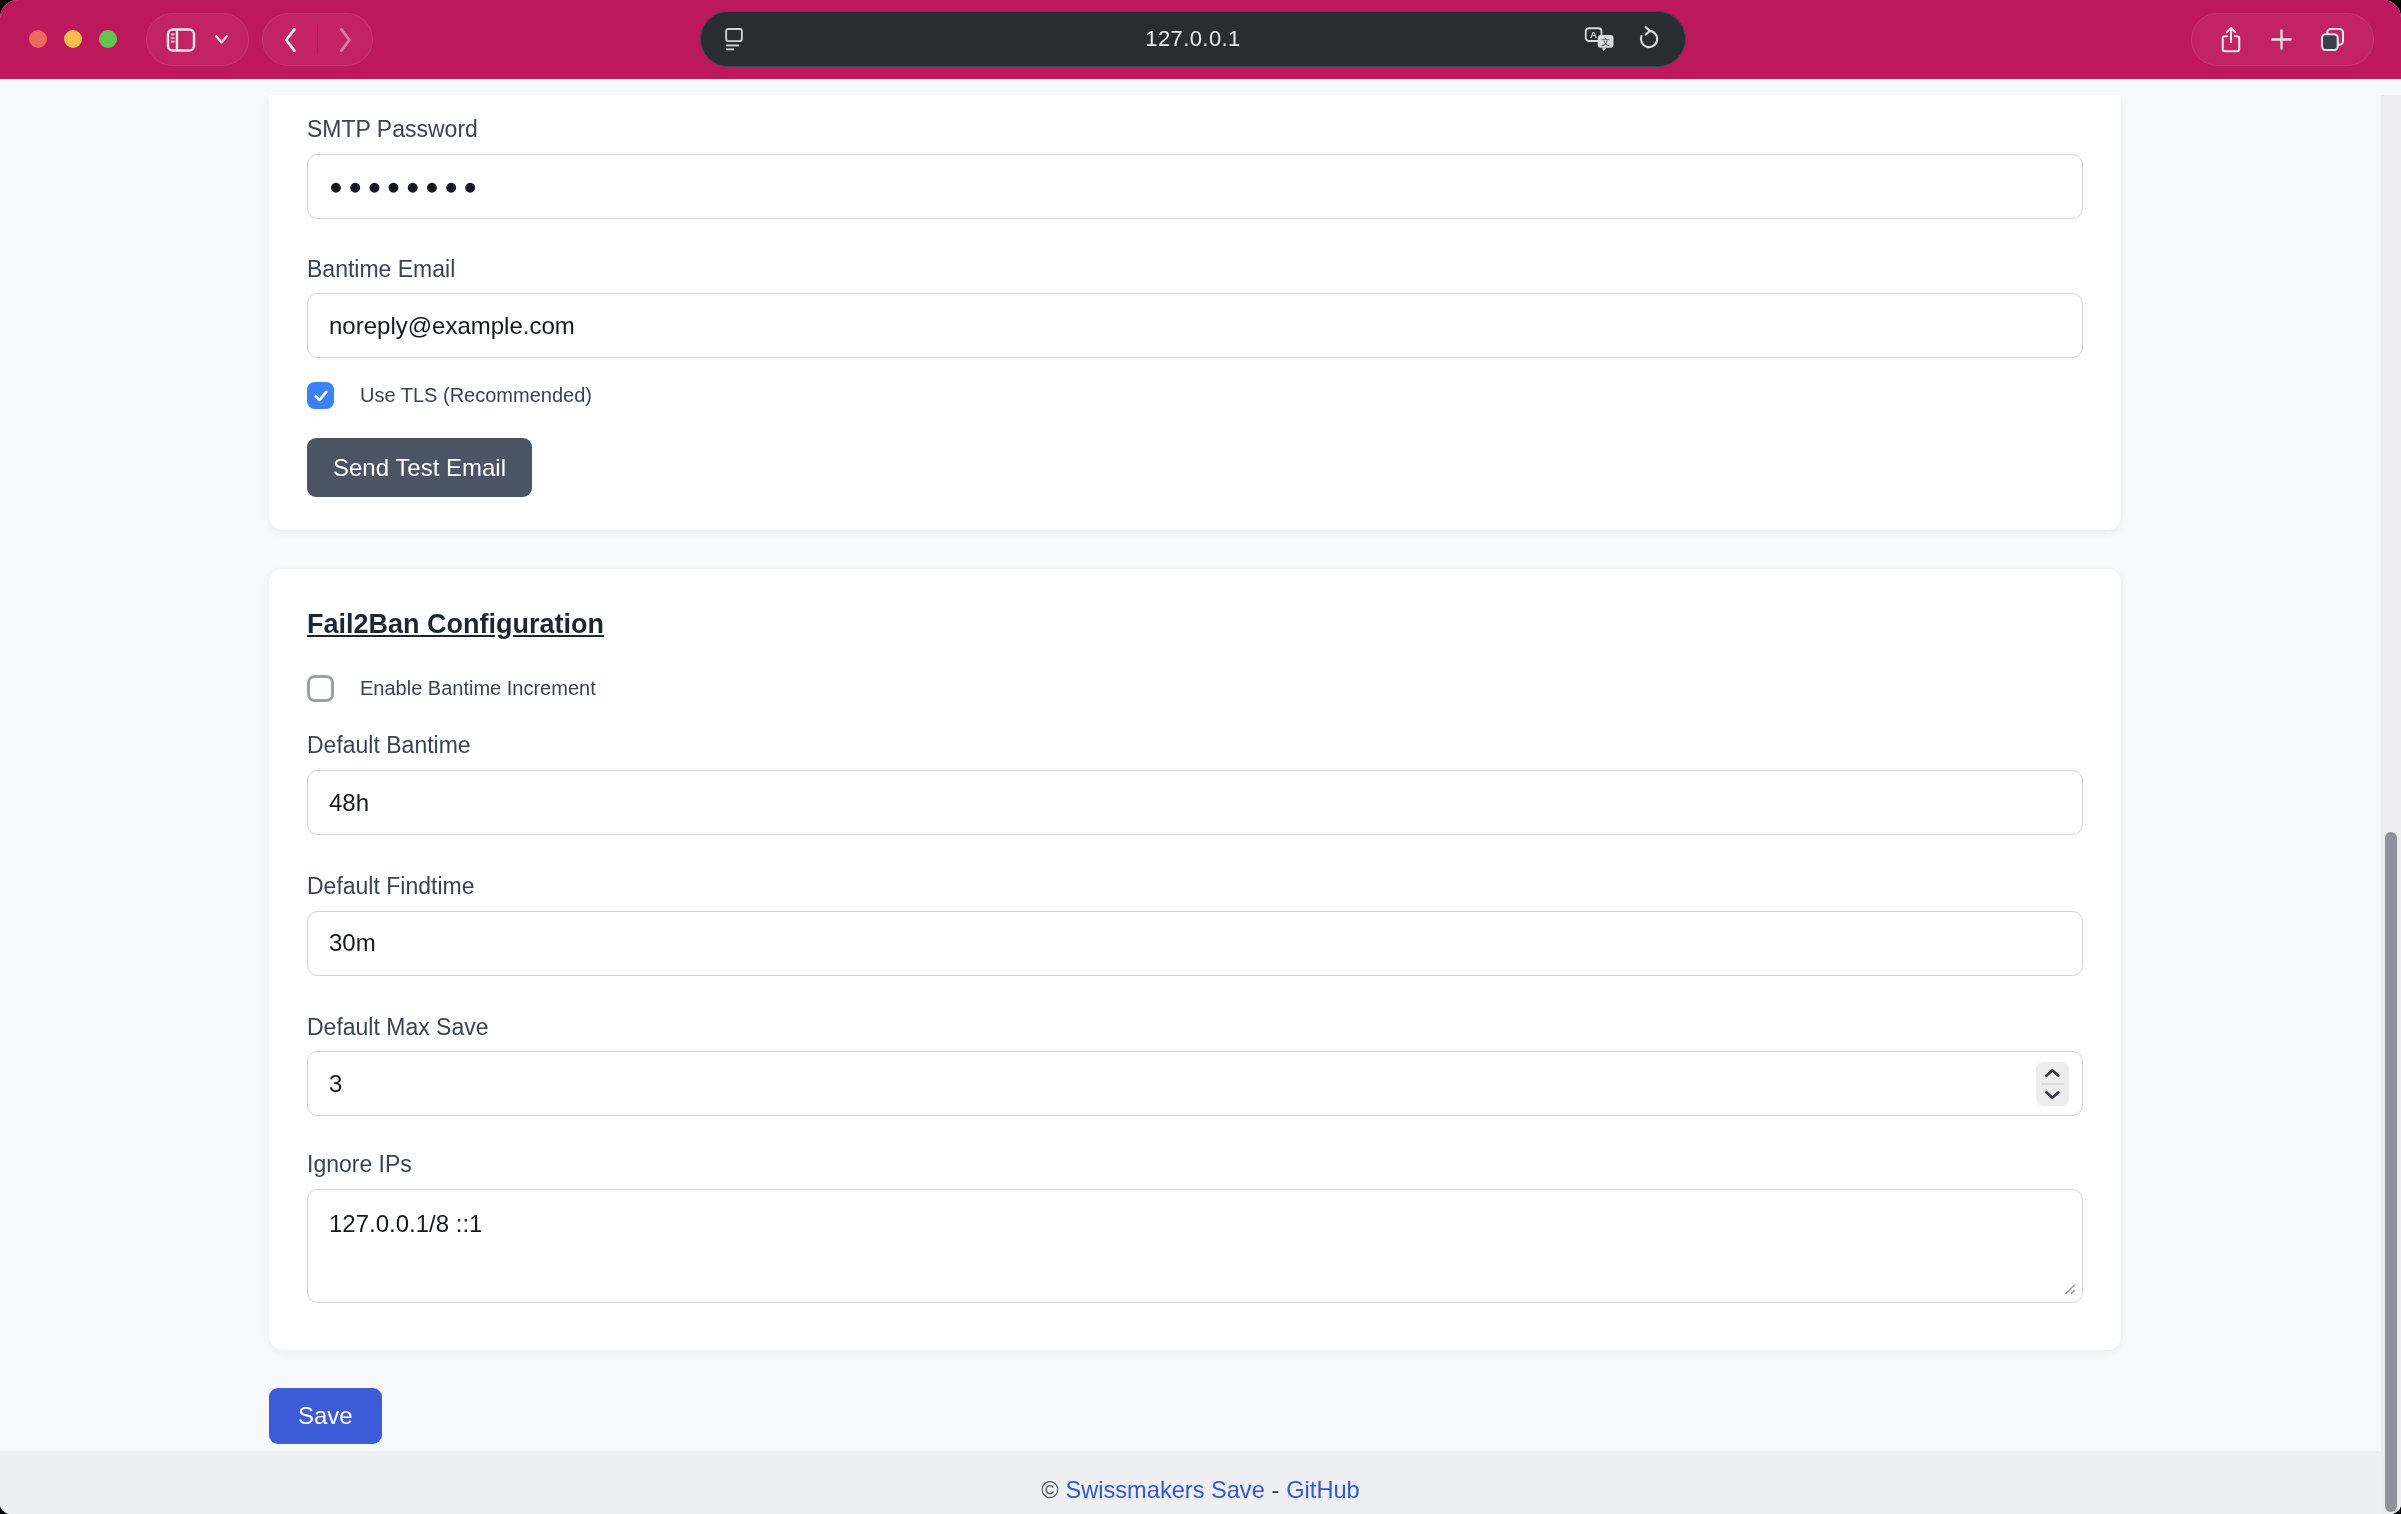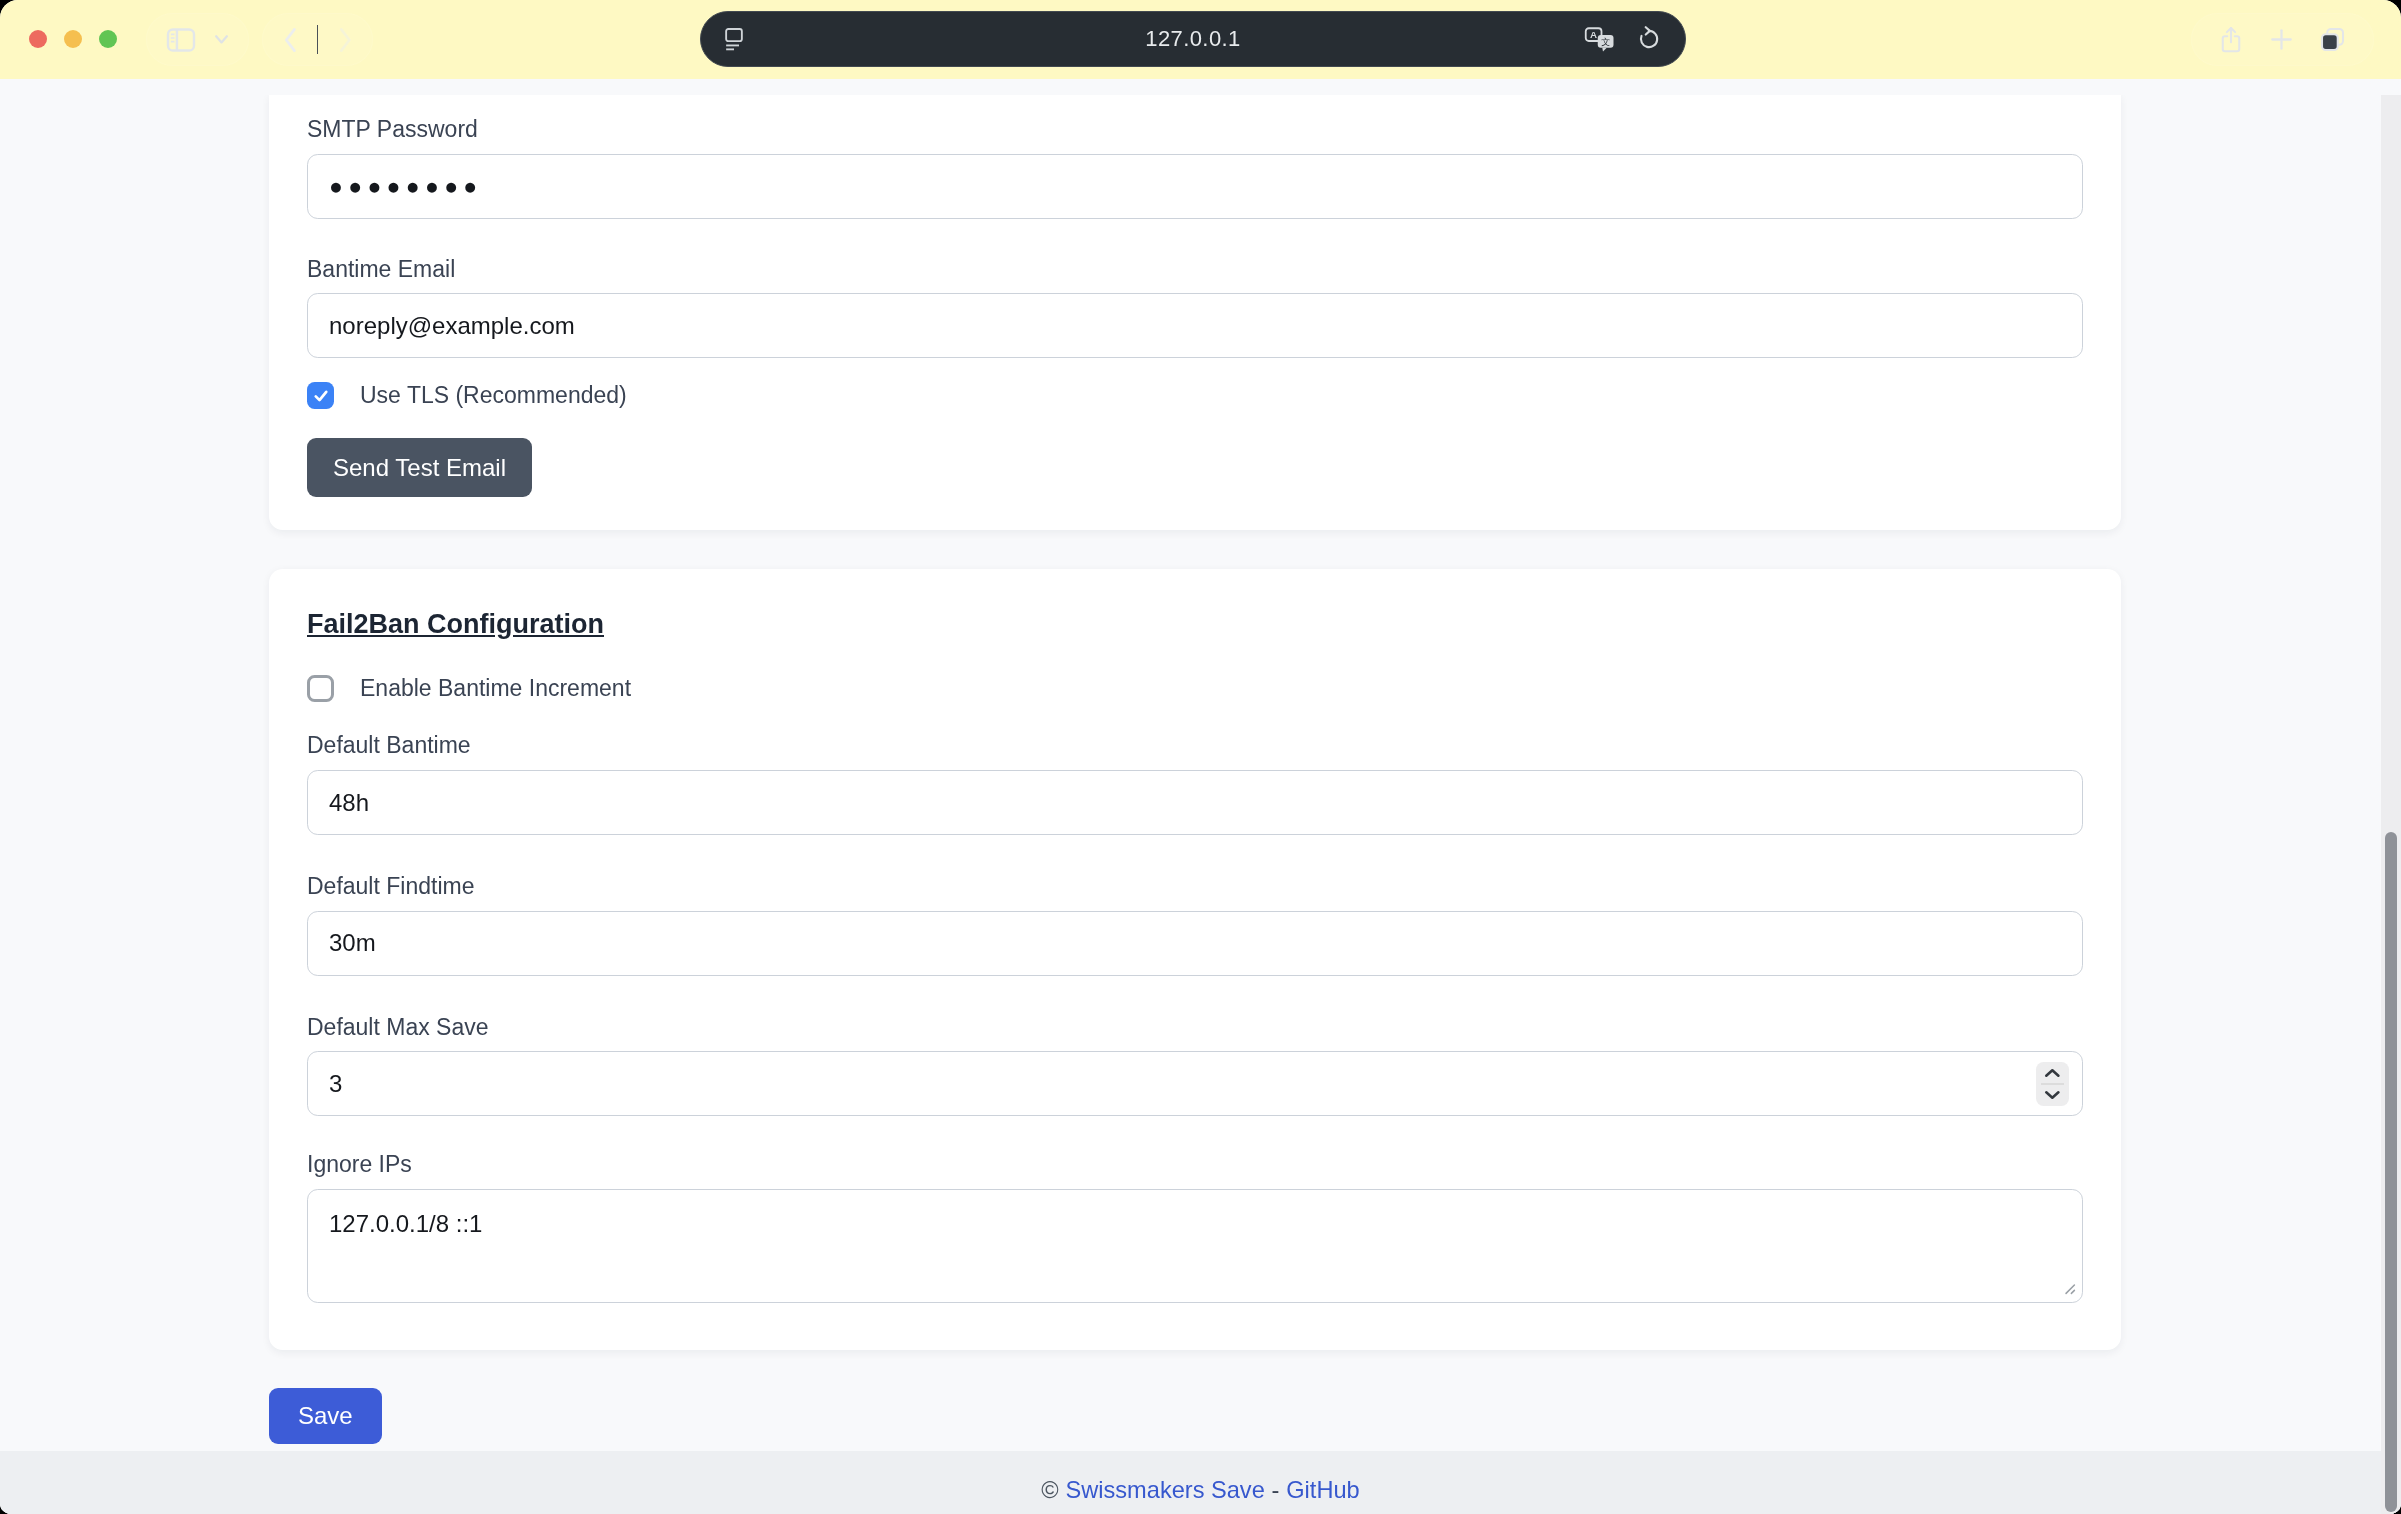--- a/index.html
+++ b/index.html
@@ -2,21 +2,21 @@
 <html style="font-size:12px"><head>
 <meta charset="utf-8">
 <style>
   * { margin:0; padding:0; box-sizing:border-box; }
   html,body { width:2401px; height:1514px; overflow:hidden; background:#000; 
               font-family:"Liberation Sans","DejaVu Sans",sans-serif; }
 
   .window { position:absolute; inset:0; border-radius:18px 18px 10.7px 10.7px; overflow:hidden; background:#f8f9fb; }
 
   
-  .chrome { position:relative; height:79px; background:#fef9c3; }
+  .chrome { position:relative; height:79px; background:#be185d; }
   .tl { position:absolute; top:30px; width:18px; height:18px; border-radius:50%; }
   .tl.red{ left:29px; background:#ed6a5f; } .tl.yellow{ left:64px; background:#f5bf4f; } .tl.green{ left:99px; background:#61c554; }
 
   .pill { position:absolute; top:13px; height:53px; border-radius:27px;
           background:rgba(255,255,255,0.05); border:1.5px solid rgba(255,255,255,0.08);
           display:flex; align-items:center; }
   .pill-sidebar { left:146px; width:103px; justify-content:space-evenly; }
   .pill-nav { left:262px; width:111px; justify-content:space-evenly; }
   .nav-divider { width:1.5px; height:29px; background:#4a5158; }
   .dim { opacity:.45; }
@@ -41,21 +41,21 @@
   .field { width:100%; height:65px; background:#fff; border:1.5px solid #ccd2da; border-radius:10.7px;
            padding:0 21px; font-size:24px; color:#15181d; outline:none;
            font-family:"Liberation Sans","DejaVu Sans",sans-serif; }
   .field.pw { font-size:23px; letter-spacing:5.3px; }
   .spacer48{ height:37px; } .spacer32{ height:24px; } .spacer40{ height:30px; } .spacer50{ height:38px; } .spacer46{ height:35px; }
 
   .check-row { display:flex; align-items:center; gap:26px; }
   .checkbox { width:27px; height:27px; border-radius:7.6px; flex:0 0 auto; display:flex; align-items:center; justify-content:center; }
   .checkbox.checked { background:#3b82f6; }
   .checkbox.unchecked { border:3px solid #9aa0a7; background:#fff; }
-  .check-label { font-size:23px; color:#3a4353; }
+  .check-label { font-size:20px; color:#3a4353; }
 
   .btn-dark { display:inline-flex; align-items:center; height:59px; padding:4px 26px; margin-top:29px;
               background:#4a5462; color:#fff; font-size:24px; border:none; border-radius:9px;
               font-family:inherit; cursor:pointer; }
 
   .card-title { font-size:27px; font-weight:700; color:#1c2533; margin-bottom:35px;text-decoration:underline; }
 
   .num-wrap { position:relative; }
   .stepper { position:absolute; right:13.7px; top:50%; transform:translateY(-50%); width:33px; height:44px;
              background:#ededee; border-radius:7.6px; display:flex; flex-direction:column; align-items:center;

